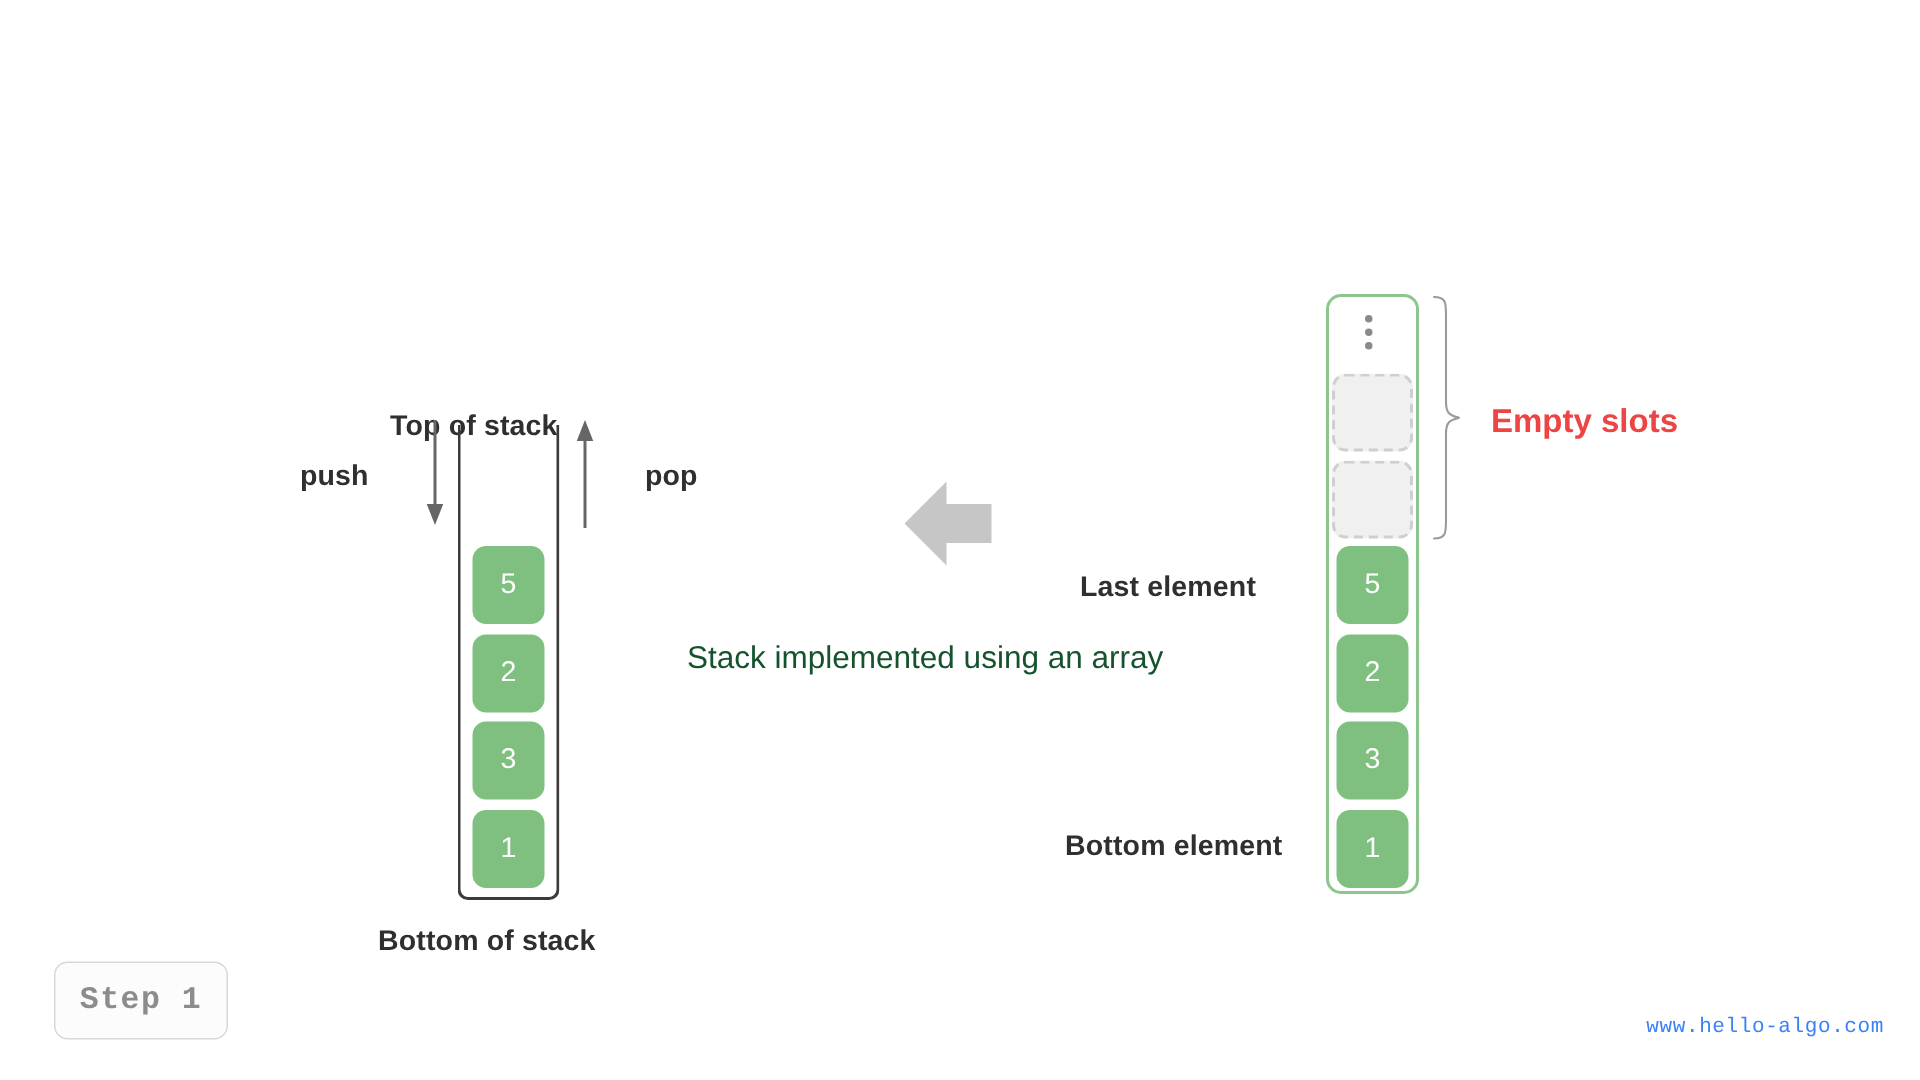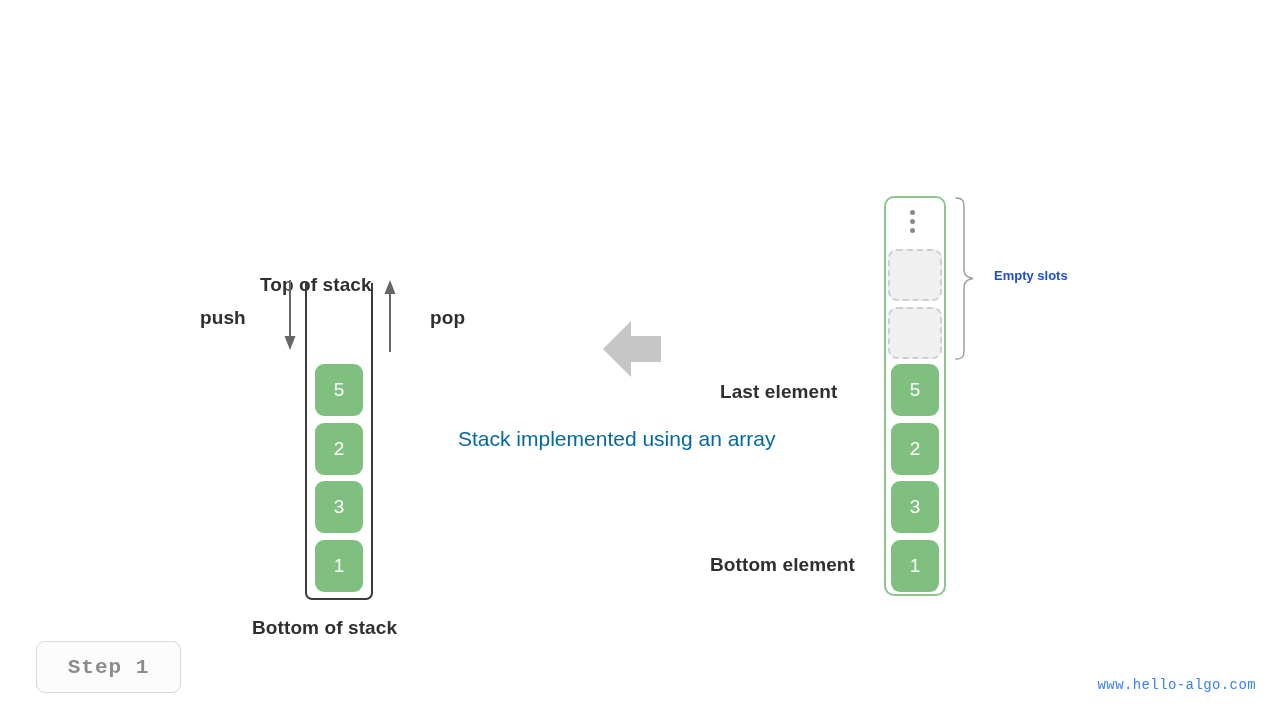--- a/index.html
+++ b/index.html
@@ -28,29 +28,29 @@
     font-weight: bold;
     font-size: 19px;
     color: #2f2f2f;
     white-space: nowrap;
     letter-spacing: 0.1px;
   }
   .lbl-gray-bold {
     position: absolute;
     font-family: "Liberation Sans", sans-serif;
     font-weight: bold;
-    font-size: 13px;
-    color: #1d4ed8;
+    font-size: 22px;
+    color: #ef4444;
     white-space: nowrap;
   }
   .caption {
     position: absolute;
     font-family: "Liberation Sans", sans-serif;
     font-size: 21px;
-    color: #0369a1;
+    color: #14532d;
     white-space: nowrap;
   }
 
   
   .stack-container {
     position: absolute;
     left: 305px;
     top: 283px;
     width: 68px;
     height: 317px;
@@ -135,21 +135,21 @@
     position: absolute;
     left: 952px;
     top: 196px;
   }
 
   
   .step-badge {
     position: absolute;
     left: 36px;
     top: 641px;
-    width: 145px;
+    width: 116px;
     height: 52px;
     border: 1px solid #d8d8d8;
     border-radius: 9px;
     background: #fcfcfc;
     display: flex;
     align-items: center;
     justify-content: center;
     font-family: "Liberation Mono", monospace;
     font-size: 21px;
     font-weight: bold;

